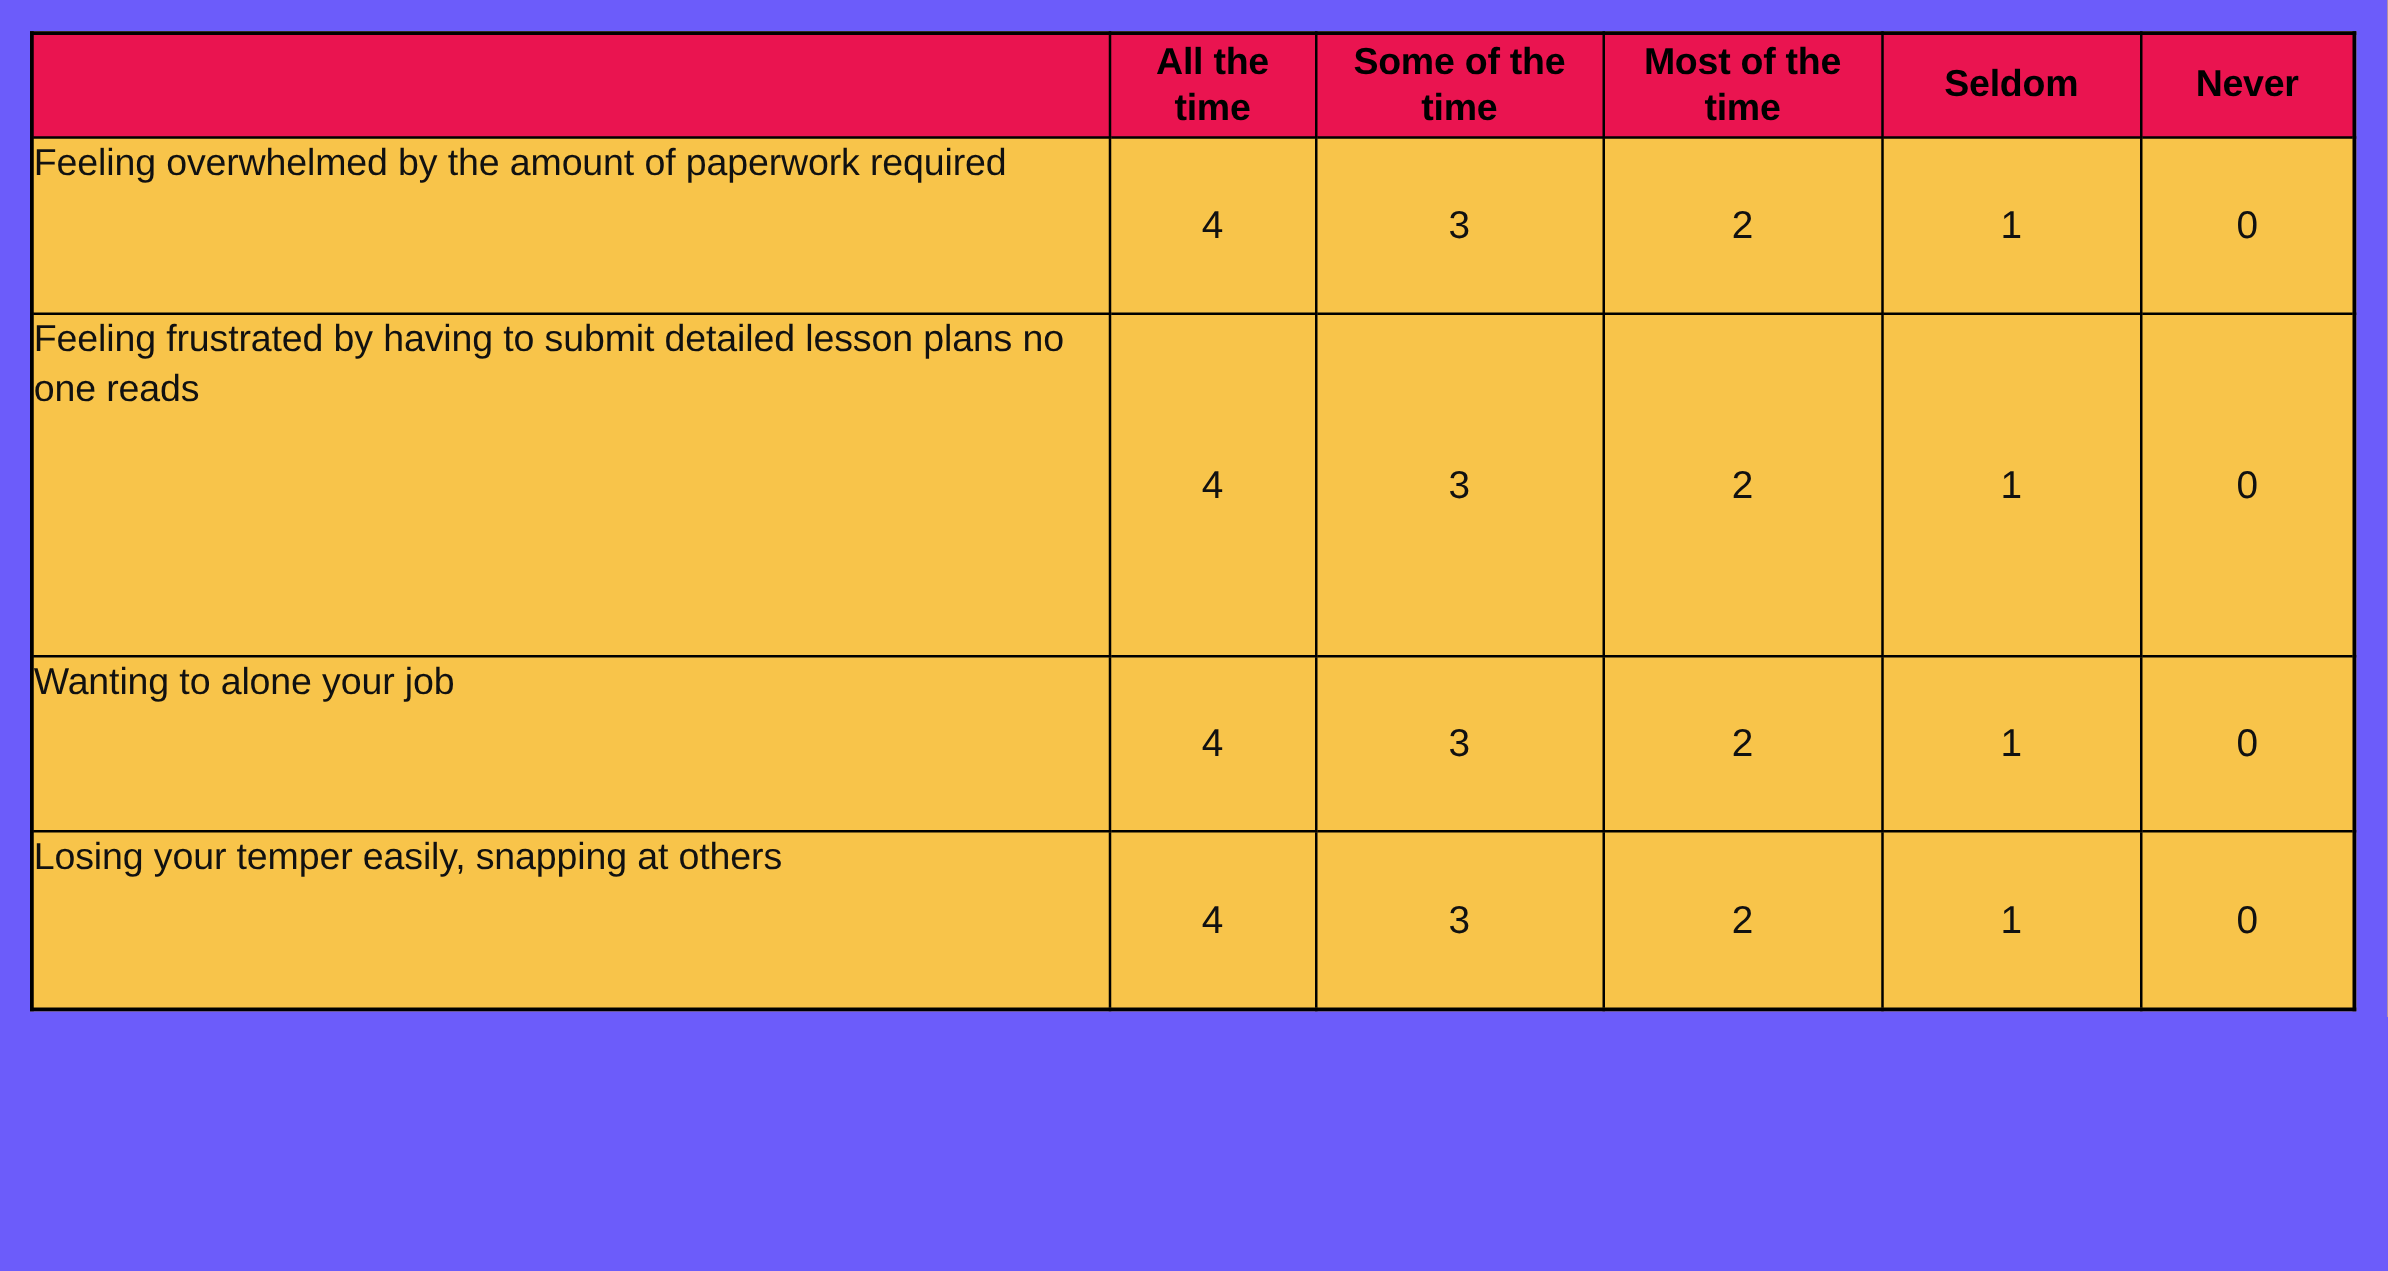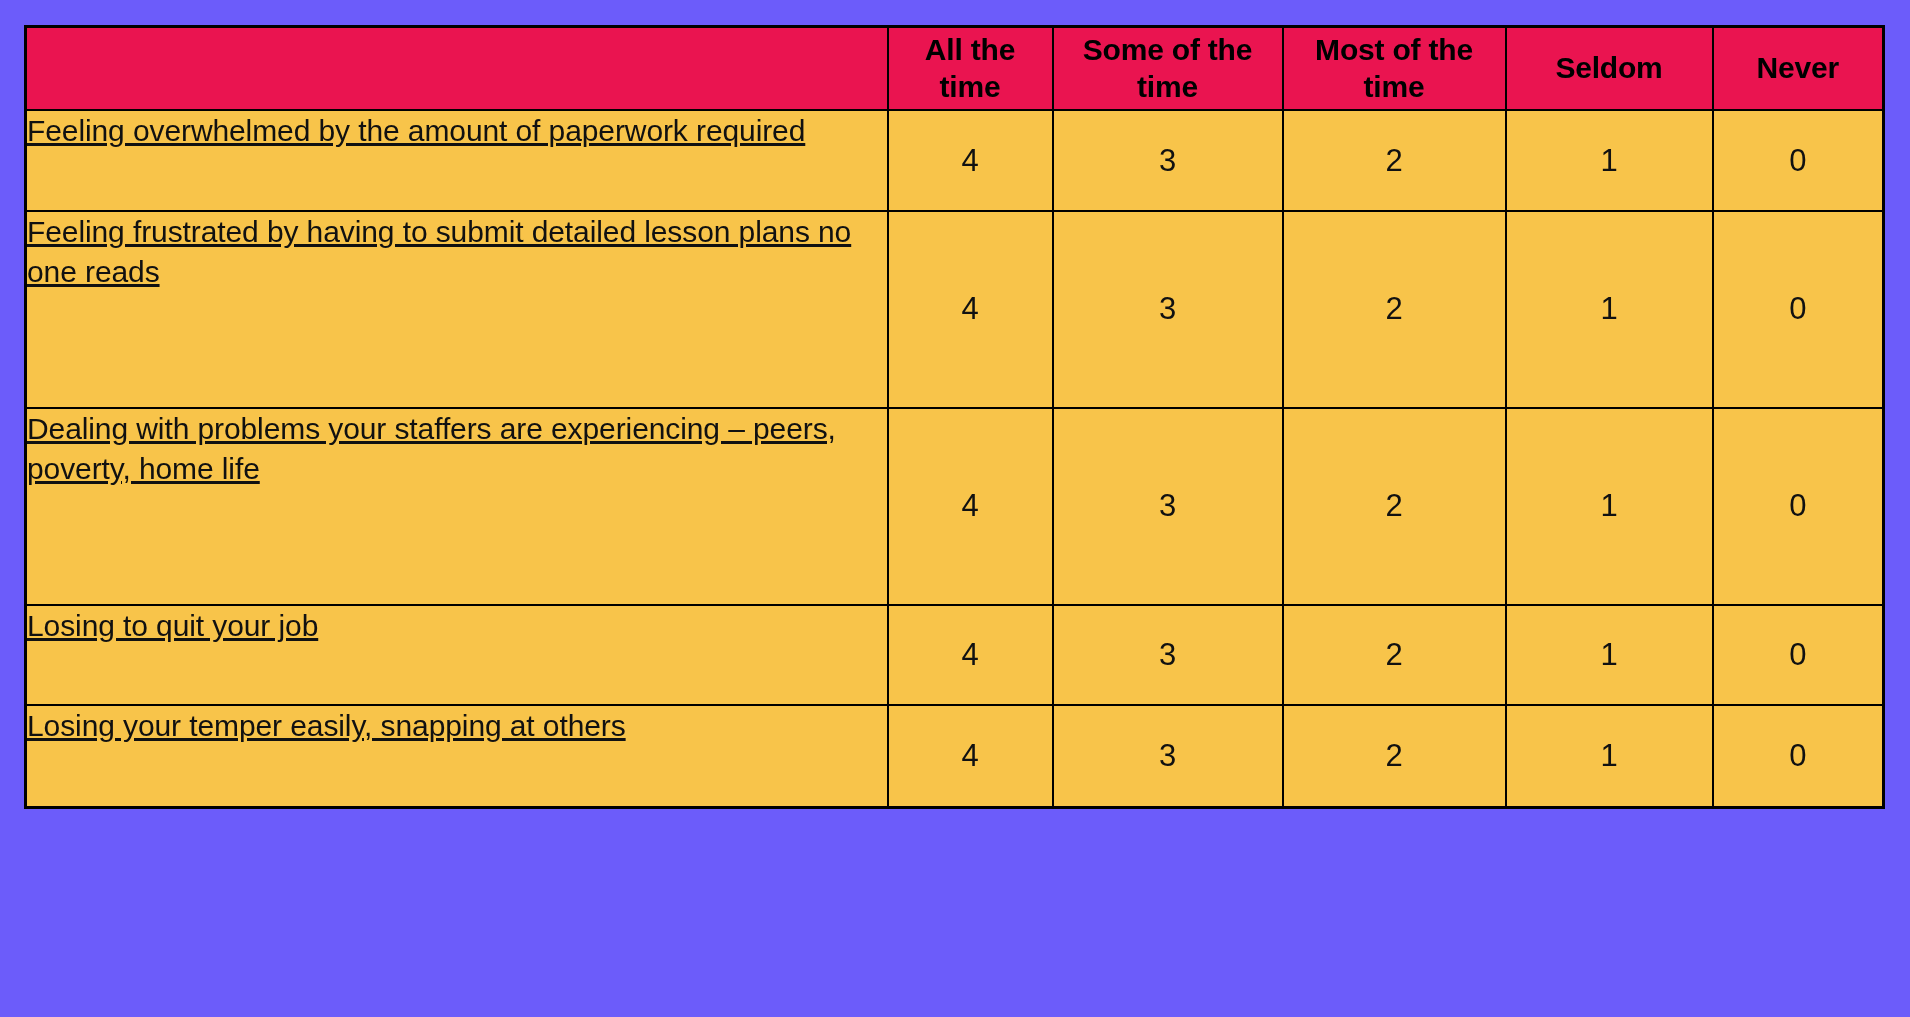--- a/index.html
+++ b/index.html
@@ -61,21 +61,20 @@
   td.statement-cell {
     background: #f8c44a;
     color: #111111;
     font-size: 30px;
     line-height: 1.34;
     text-align: left;
     vertical-align: top;
     padding: 6px 10px 6px 16px;
     font-stretch: condensed;
     letter-spacing: -0.1px;
-    text-decoration: underline;
   }
 
   
   td.score-cell {
     background: #f8c44a;
     color: #111111;
     font-size: 31px;
     text-align: center;
     vertical-align: middle;
     font-stretch: condensed;
@@ -123,29 +122,21 @@
       </tr>
       <tr>
         <td class="statement-cell">Feeling frustrated by having to submit detailed lesson plans no one reads</td>
         <td class="score-cell">4</td>
         <td class="score-cell">3</td>
         <td class="score-cell">2</td>
         <td class="score-cell">1</td>
         <td class="score-cell">0</td>
       </tr>
       <tr>
-        <td class="statement-cell">Dealing with problems your staffers are experiencing – peers, poverty, home life</td>
-        <td class="score-cell">4</td>
-        <td class="score-cell">3</td>
-        <td class="score-cell">2</td>
-        <td class="score-cell">1</td>
-        <td class="score-cell">0</td>
-      </tr>
-      <tr>
-        <td class="statement-cell">Losing to quit your job</td>
+        <td class="statement-cell">Wanting to alone your job</td>
         <td class="score-cell">4</td>
         <td class="score-cell">3</td>
         <td class="score-cell">2</td>
         <td class="score-cell">1</td>
         <td class="score-cell">0</td>
       </tr>
       <tr>
         <td class="statement-cell">Losing your temper easily, snapping at others</td>
         <td class="score-cell">4</td>
         <td class="score-cell">3</td>

